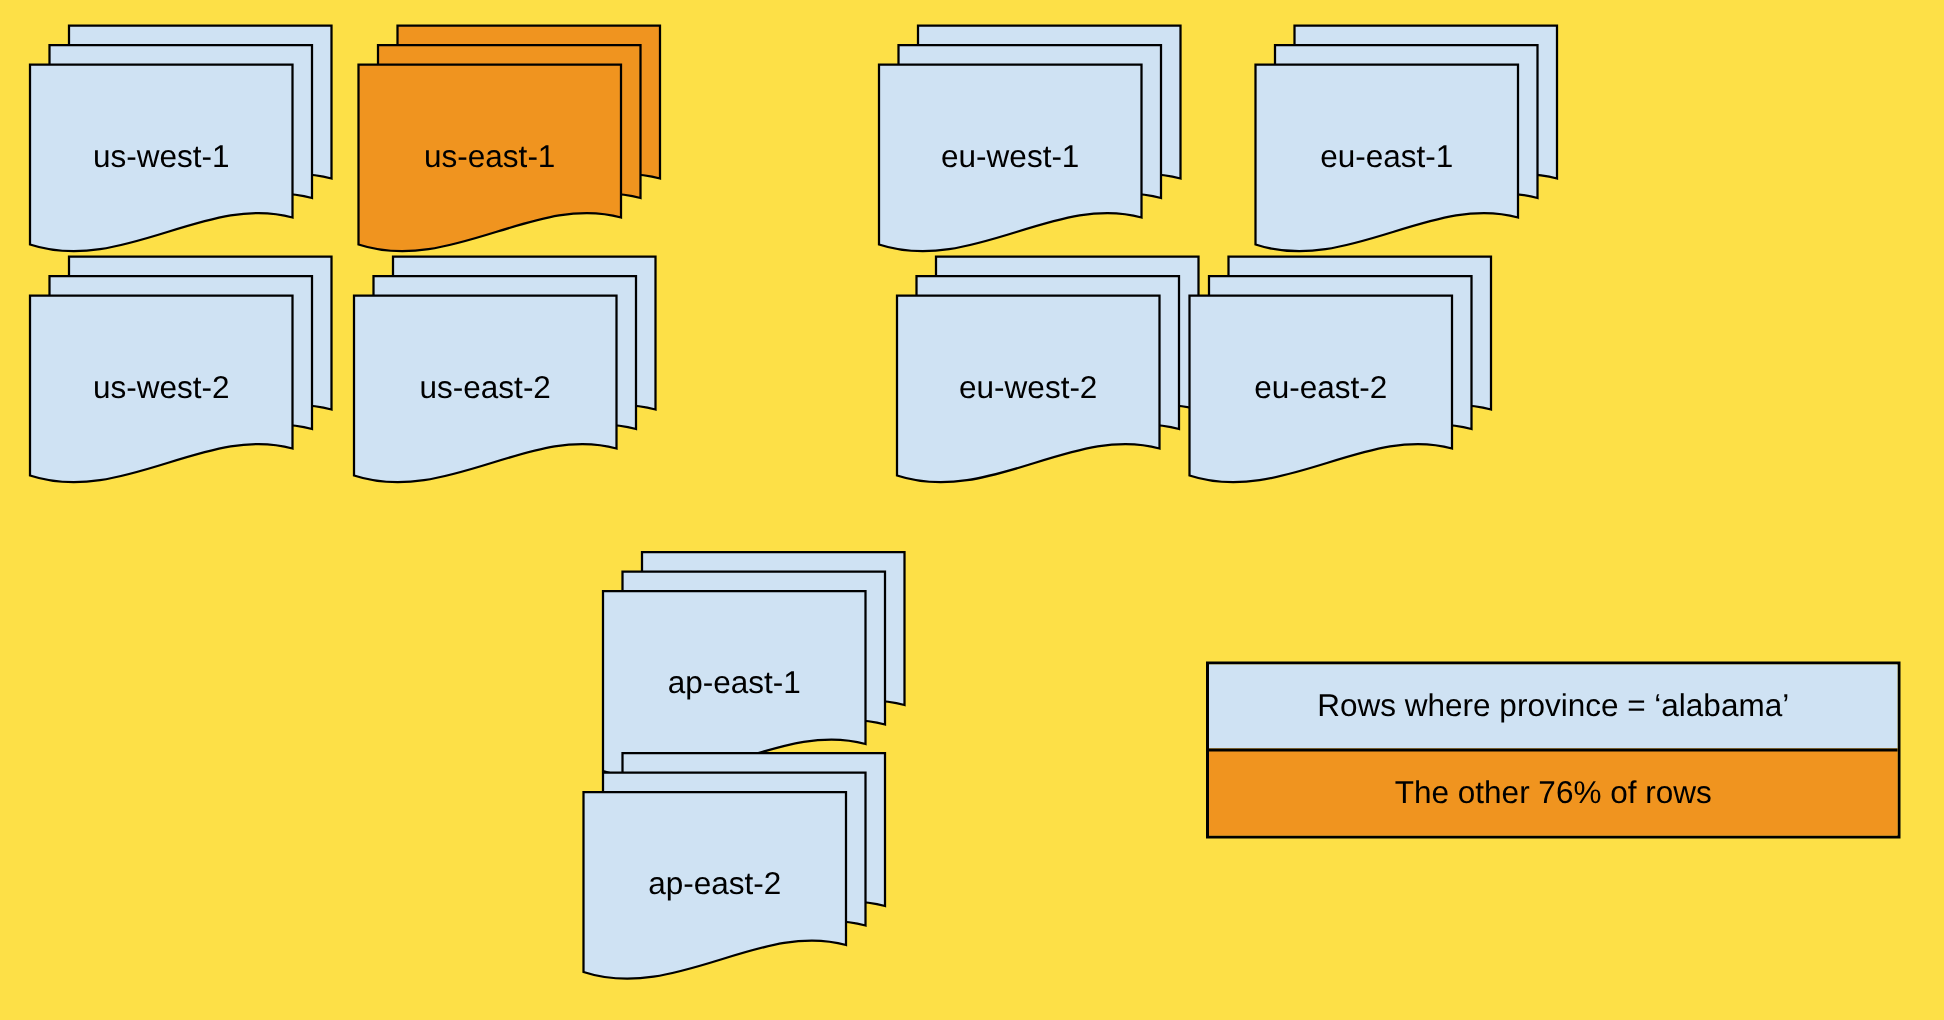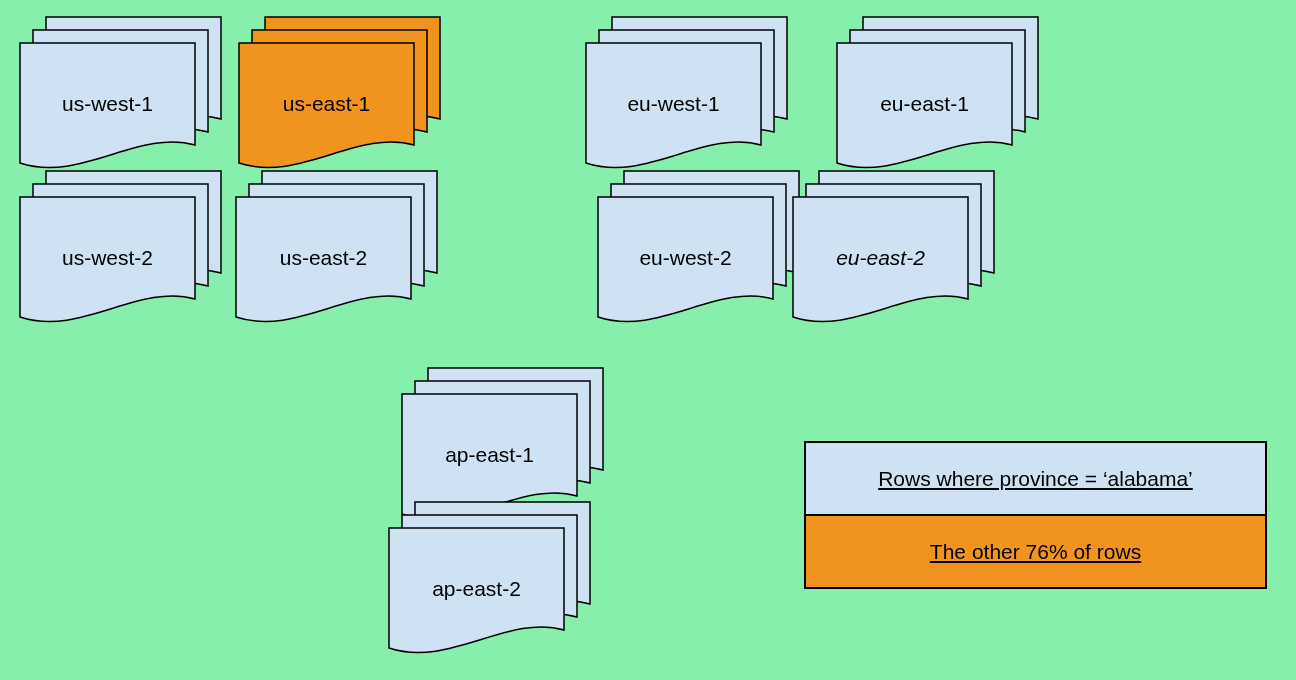--- a/index.html
+++ b/index.html
@@ -5,21 +5,21 @@
   html, body {
     margin: 0;
     padding: 0;
     background: #ffffff;
     font-family: "Liberation Sans", sans-serif;
   }
   #canvas {
     position: relative;
     width: 1296px;
     height: 680px;
-    background: #86efac;
+    background: #fde047;
     overflow: hidden;
   }
   .stack {
     position: absolute;
     width: 204px;
     height: 157px;
   }
   .stack svg {
     display: block;
     width: 204px;
@@ -130,21 +130,21 @@
 
     <div class="stack" style="left: 573px; top: 170px; padding-left: 24px; --card-fill: #cfe2f3;">
       <svg viewBox="0 0 204 157">
         <use href="#doc-shape" class="card" transform="translate(27,1)"></use>
         <use href="#doc-shape" class="card" transform="translate(14,14)"></use>
         <use href="#doc-shape" class="card" transform="translate(1,27)"></use>
         <text class="stack-label" x="88.5" y="95">eu-west-2</text>
       </svg>
     </div>
 
-    <div class="stack" style="left: 792px; top: 170px; font-style: italic; --card-fill: #cfe2f3;">
+    <div class="stack" style="left: 792px; top: 170px; --card-fill: #cfe2f3;">
       <svg viewBox="0 0 204 157">
         <use href="#doc-shape" class="card" transform="translate(27,1)"></use>
         <use href="#doc-shape" class="card" transform="translate(14,14)"></use>
         <use href="#doc-shape" class="card" transform="translate(1,27)"></use>
         <text class="stack-label" x="88.5" y="95">eu-east-2</text>
       </svg>
     </div>
 
     <div class="stack" style="left: 401px; top: 367px; --card-fill: #cfe2f3;">
       <svg viewBox="0 0 204 157">
@@ -158,21 +158,21 @@
     <div class="stack" style="left: 388px; top: 501px; --card-fill: #cfe2f3;">
       <svg viewBox="0 0 204 157">
         <use href="#doc-shape" class="card" transform="translate(27,1)"></use>
         <use href="#doc-shape" class="card" transform="translate(14,14)"></use>
         <use href="#doc-shape" class="card" transform="translate(1,27)"></use>
         <text class="stack-label" x="88.5" y="95">ap-east-2</text>
       </svg>
     </div>
   </div>
 
-  <div class="legend" id="legend-box" style="left: 804px; top: 441px; width: 463px; height: 148px; text-decoration: underline;">
+  <div class="legend" id="legend-box" style="left: 804px; top: 441px; width: 463px; height: 118px;">
     <div class="legend-row" id="legend-row-0" style="background: rgb(207, 226, 243);">
       <span>Rows where province = ‘alabama’</span>
     </div>
     <div class="legend-row" id="legend-row-1" style="background: rgb(240, 148, 31);">
       <span>The other 76% of rows</span>
     </div>
   </div>
 
 </div>
 

